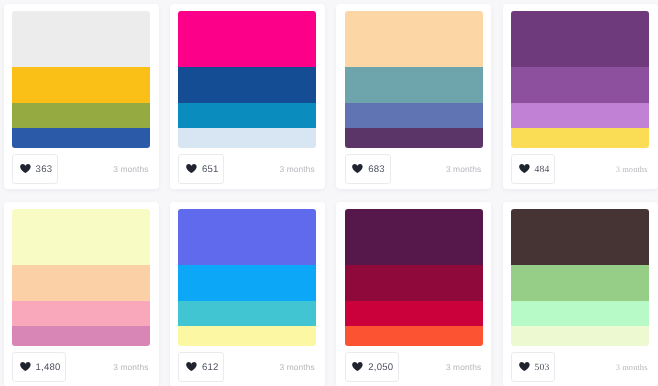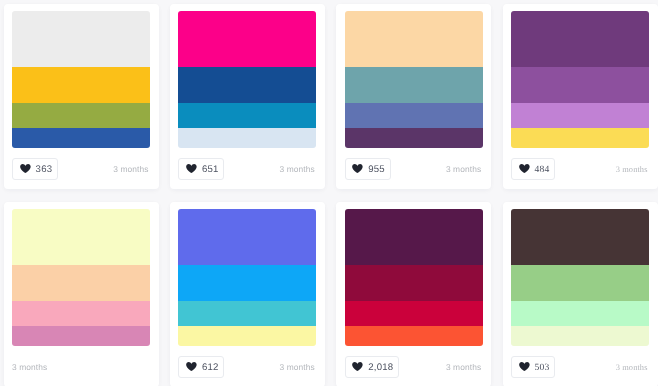--- a/index.html
+++ b/index.html
@@ -55,21 +55,21 @@
     width: 138px;
     height: 24px;
     display: flex;
     align-items: center;
     justify-content: space-between;
   }
   .like-btn {
     display: flex;
     align-items: center;
     gap: 5px;
-    height: 22px;
+    height: 30px;
     box-sizing: border-box;
     padding: 0 4.8px 0 6.8px;
     border: 1px solid #e9ebef;
     border-radius: 3px;
     background: #fff;
   }
   .heart { width: 10.8px; height: 9.1px; display: block; margin-top: 0px; }
   .like-count {
     transform: translateZ(0);
     font-size: 9.6px;
@@ -133,21 +133,21 @@
       <div class="sw sw0" style="background: rgb(252, 215, 165);"></div>
       <div class="sw sw1" style="background: rgb(110, 164, 171);"></div>
       <div class="sw sw2" style="background: rgb(96, 115, 178);"></div>
       <div class="sw sw3" style="background: rgb(91, 53, 104);"></div>
     </div>
     <div class="meta">
       <div class="like-btn">
         <svg class="heart" viewBox="0 0 22 19">
             <path fill="#20242f" d="M11 18.7c-.55 0-1.15-.35-2.0-1.0C3.0 13.2 0 9.6 0 5.8 0 2.45 2.35 0 5.5 0c2.3 0 4.25 1.55 5.5 4.0C12.25 1.55 14.2 0 16.5 0 19.65 0 22 2.45 22 5.8c0 3.8-3.0 7.4-9.0 11.9-.85.65-1.45 1.0-2.0 1.0z"></path>
           </svg>
-        <span class="like-count">955</span>
+        <span class="like-count">683</span>
       </div>
       <span class="age">3 months</span>
     </div>
   </div>
 
   <div class="card c3 r0">
     <div class="swatches">
       <div class="sw sw0" style="background: rgb(111, 58, 124);"></div>
       <div class="sw sw1" style="background: rgb(141, 80, 158);"></div>
       <div class="sw sw2" style="background: rgb(193, 129, 212);"></div>
@@ -165,20 +165,26 @@
   </div>
 
   <div class="card c0 r1">
     <div class="swatches">
       <div class="sw sw0" style="background: rgb(248, 252, 196);"></div>
       <div class="sw sw1" style="background: rgb(251, 208, 167);"></div>
       <div class="sw sw2" style="background: rgb(249, 168, 188);"></div>
       <div class="sw sw3" style="background: rgb(216, 134, 181);"></div>
     </div>
     <div class="meta">
+      <div class="like-btn">
+        <svg class="heart" viewBox="0 0 22 19">
+            <path fill="#20242f" d="M11 18.7c-.55 0-1.15-.35-2.0-1.0C3.0 13.2 0 9.6 0 5.8 0 2.45 2.35 0 5.5 0c2.3 0 4.25 1.55 5.5 4.0C12.25 1.55 14.2 0 16.5 0 19.65 0 22 2.45 22 5.8c0 3.8-3.0 7.4-9.0 11.9-.85.65-1.45 1.0-2.0 1.0z"></path>
+          </svg>
+        <span class="like-count">1,480</span>
+      </div>
       <span class="age">3 months</span>
     </div>
   </div>
 
   <div class="card c1 r1">
     <div class="swatches">
       <div class="sw sw0" style="background: rgb(95, 107, 236);"></div>
       <div class="sw sw1" style="background: rgb(13, 167, 247);"></div>
       <div class="sw sw2" style="background: rgb(65, 197, 211);"></div>
       <div class="sw sw3" style="background: rgb(251, 247, 163);"></div>
@@ -199,21 +205,21 @@
       <div class="sw sw0" style="background: rgb(86, 24, 74);"></div>
       <div class="sw sw1" style="background: rgb(143, 10, 59);"></div>
       <div class="sw sw2" style="background: rgb(203, 1, 59);"></div>
       <div class="sw sw3" style="background: rgb(252, 84, 51);"></div>
     </div>
     <div class="meta">
       <div class="like-btn">
         <svg class="heart" viewBox="0 0 22 19">
             <path fill="#20242f" d="M11 18.7c-.55 0-1.15-.35-2.0-1.0C3.0 13.2 0 9.6 0 5.8 0 2.45 2.35 0 5.5 0c2.3 0 4.25 1.55 5.5 4.0C12.25 1.55 14.2 0 16.5 0 19.65 0 22 2.45 22 5.8c0 3.8-3.0 7.4-9.0 11.9-.85.65-1.45 1.0-2.0 1.0z"></path>
           </svg>
-        <span class="like-count">2,018</span>
+        <span class="like-count">2,050</span>
       </div>
       <span class="age">3 months</span>
     </div>
   </div>
 
   <div class="card c3 r1">
     <div class="swatches">
       <div class="sw sw0" style="background: rgb(70, 52, 53);"></div>
       <div class="sw sw1" style="background: rgb(151, 206, 135);"></div>
       <div class="sw sw2" style="background: rgb(184, 250, 199);"></div>

